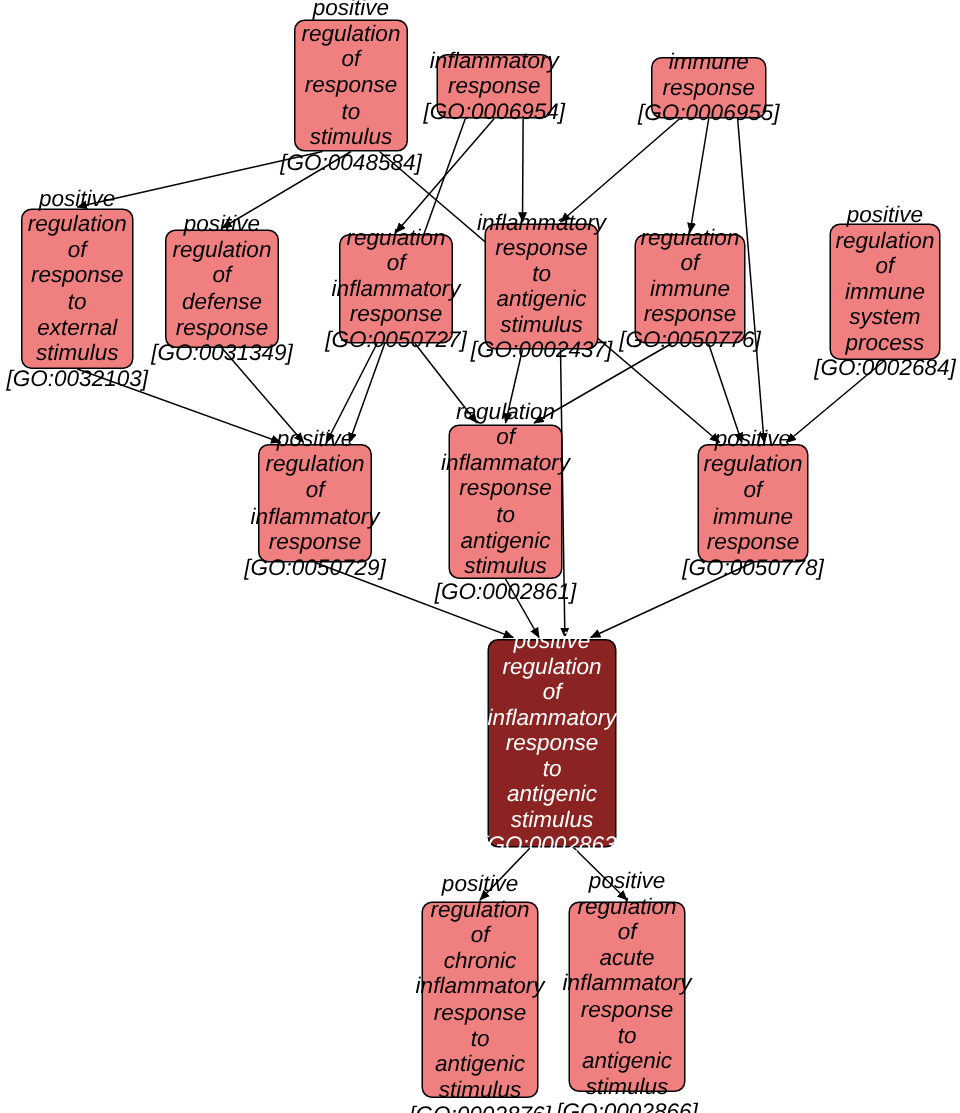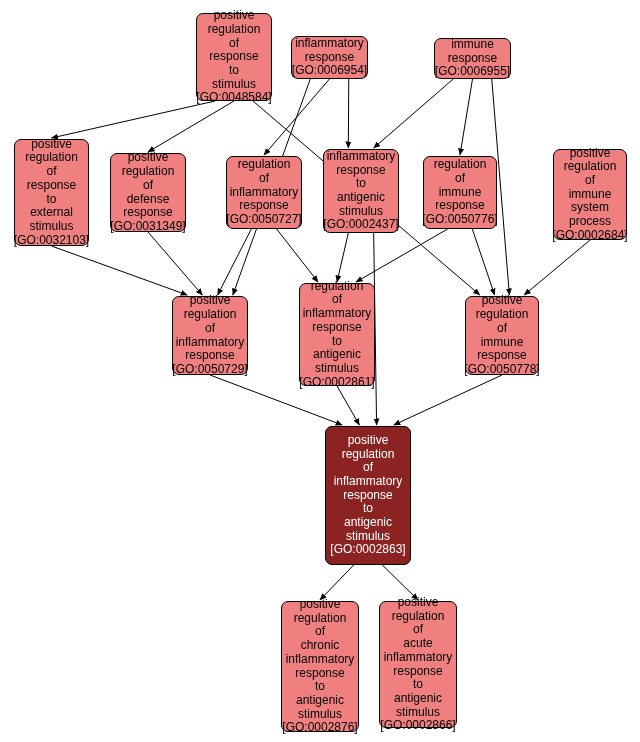--- a/index.html
+++ b/index.html
@@ -29,24 +29,25 @@
     box-sizing: border-box;
     border: 1px solid #000000;
     border-radius: 7px;
     background: var(--node-fill, #f08080);
     color: #000000;
     display: flex;
     flex-direction: column;
     align-items: center;
     justify-content: center;
     text-align: center;
-    font-size: 12px;
+    font-size: 15px;
     line-height: 1.14;
     cursor: pointer;
     padding: 2px;
+    font-style: italic;
   }
   .node.selected {
     background: var(--selected-fill, #8b2323);
     color: var(--selected-text, #ffffff);
   }
   .node .term {
     white-space: pre-line;
   }
   .node .goid {
     white-space: nowrap;

